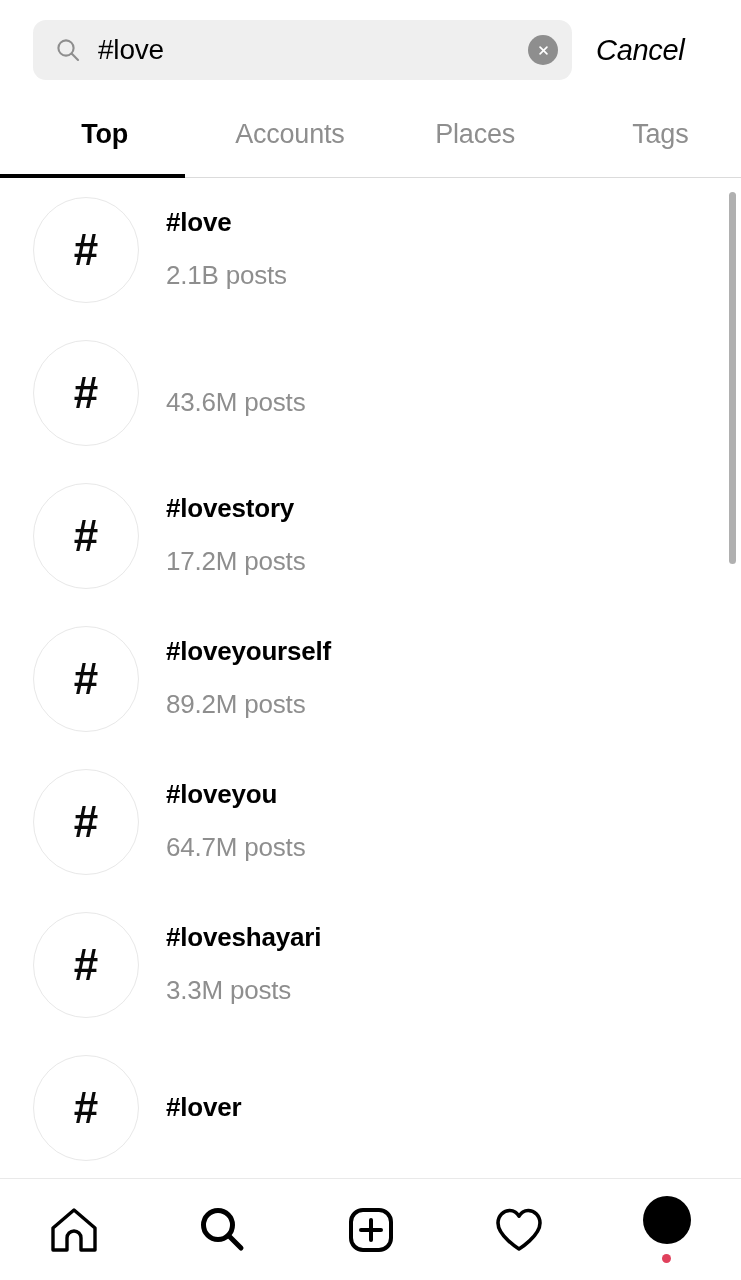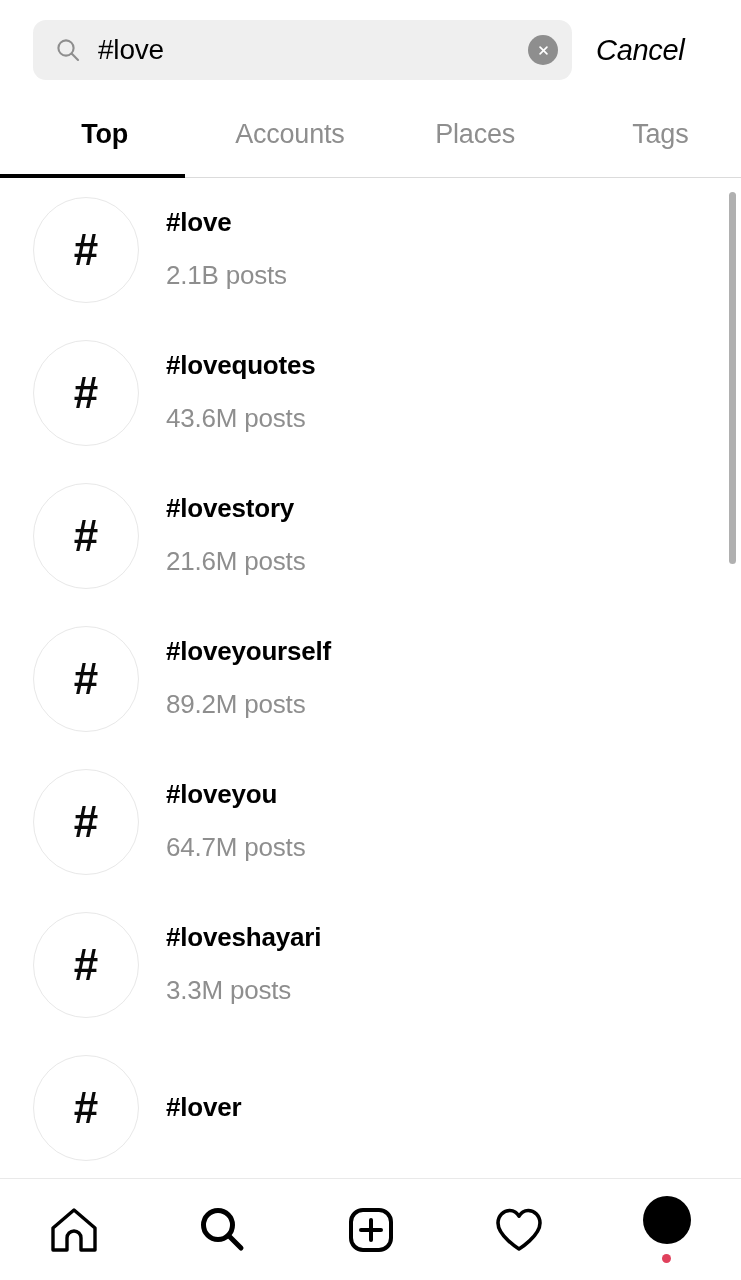--- a/index.html
+++ b/index.html
@@ -281,32 +281,31 @@
         <span class="row-title">#love</span>
         <span class="row-sub">2.1B posts</span>
       </div>
     </div>
 
     <div class="result-row">
       <div class="hash-avatar">
         <span class="hash-glyph">#</span>
       </div>
       <div class="row-text">
-        <span class="row-title">#lovequotes</span>
         <span class="row-sub">43.6M posts</span>
       </div>
     </div>
 
     <div class="result-row">
       <div class="hash-avatar">
         <span class="hash-glyph">#</span>
       </div>
       <div class="row-text">
         <span class="row-title">#lovestory</span>
-        <span class="row-sub">21.6M posts</span>
+        <span class="row-sub">17.2M posts</span>
       </div>
     </div>
 
     <div class="result-row">
       <div class="hash-avatar">
         <span class="hash-glyph">#</span>
       </div>
       <div class="row-text">
         <span class="row-title">#loveyourself</span>
         <span class="row-sub">89.2M posts</span>

